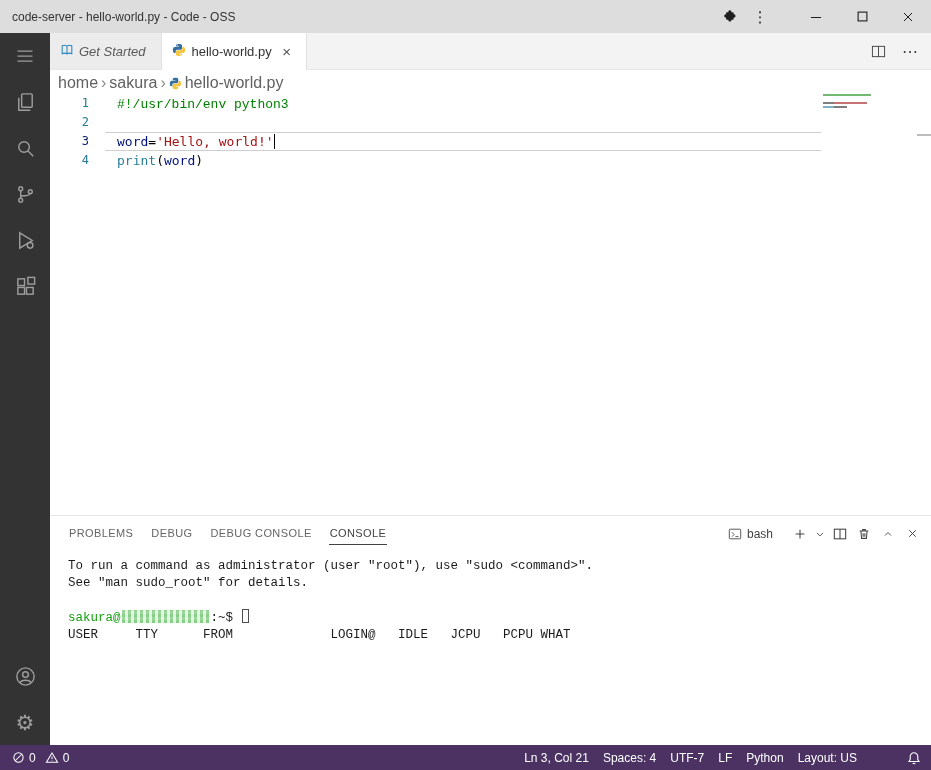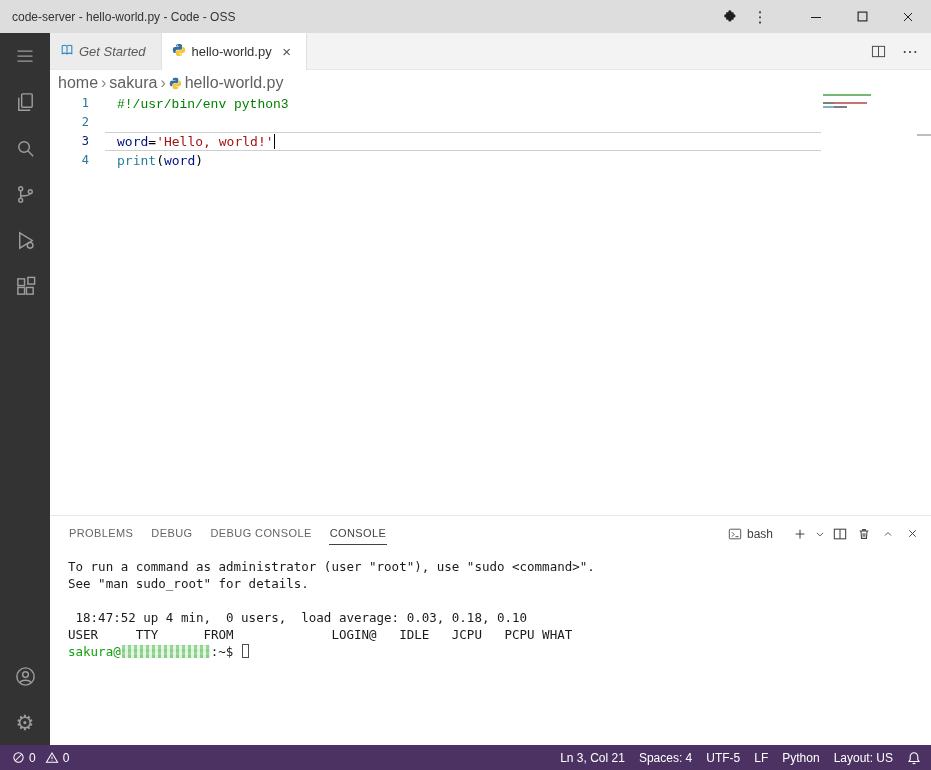--- a/index.html
+++ b/index.html
@@ -74,35 +74,35 @@
   
   .panel{height:230px;border-top:1px solid #e7e7e7;display:flex;flex-direction:column;flex:none;background:#fff;}
   .panel-header{height:35px;display:flex;align-items:center;padding:0 8px 0 18px;font-size:11px;flex:none;}
   .panel-tab{margin-right:16px;padding:5px 1px 5px;letter-spacing:.4px;color:#656565;cursor:pointer;border-bottom:1px solid transparent;}
   .panel-tab.active{color:#424242;border-bottom:1px solid #424242;}
   .panel-actions{margin-left:auto;display:flex;align-items:center;color:#424242;}
   .shell-entry{display:flex;align-items:center;gap:5px;font-size:12px;margin-right:14px;cursor:pointer;}
   .pa-icon{width:22px;height:22px;display:flex;align-items:center;justify-content:center;margin-left:2px;cursor:pointer;color:#424242;font-size:14px;}
   .pa-icon svg{stroke:#424242;fill:none;stroke-width:1.2;}
   .terminal{flex:1;font-family:"DejaVu Sans Mono","Liberation Mono",monospace;font-size:12.5px;line-height:17px;color:#1b1b1b;padding:7px 18px;overflow:hidden;}
-  .t-line{white-space:pre;min-height:17px;}
+  .t-line{white-space:pre;min-height:17px;font-family:Liberation Mono, monospace;}
   .t-green{color:var(--green);}
   .t-plain{color:#1b1b1b;}
   .redacted{display:inline-block;width:88px;height:13px;vertical-align:-2px;margin:0 1px;border-radius:1px;
     background-image:repeating-linear-gradient(90deg,rgba(110,195,110,.65) 0 3px,rgba(228,246,228,.9) 3px 6px),
                      repeating-linear-gradient(0deg,rgba(150,215,150,.7) 0 3px,rgba(238,250,238,.9) 3px 6px);}
   .t-cursor{display:inline-block;width:7px;height:14px;border:1px solid #4d4d4d;vertical-align:-2px;margin-left:1px;}
 
   
   .statusbar{height:25px;background:var(--statusbar-bg);color:#fff;display:flex;align-items:center;font-size:12px;padding:0 8px;flex:none;}
   .sb-left{display:flex;align-items:center;}
   .sb-problems{display:flex;align-items:center;gap:4px;padding:0 4px;cursor:pointer;}
   .sb-problems svg{stroke:#fff;fill:none;stroke-width:1.1;}
   .sb-count{margin-right:5px;}
-  .sb-right{margin-left:auto;display:flex;align-items:center;}
+  .sb-right{margin-left:auto;display:flex;align-items:center;gap:36px;}
   .sb-item{padding:0 7px;cursor:pointer;white-space:nowrap;}
   .sb-bell{padding:0 2px 0 7px;display:flex;align-items:center;cursor:pointer;}
   .sb-bell svg{stroke:#fff;fill:none;stroke-width:1.1;}
 </style>
 </head>
 <body>
 
 <div class="win">
 
   <div class="titlebar">
@@ -310,23 +310,22 @@
               <svg viewBox="0 0 16 16" width="13" height="13">
                   <path d="M4 4l8 8M12 4l-8 8"></path>
                 </svg>
             </span>
           </div>
         </div>
         <div class="terminal">
             <div class="t-line"><span class="t-plain">To run a command as administrator (user "root"), use "sudo &lt;command&gt;".</span></div>
             <div class="t-line"><span class="t-plain">See "man sudo_root" for details.</span></div>
             <div class="t-line">&nbsp;</div>
-            <div class="t-line"><span class="t-plain"> 18:47:52 up 4 min,  0 users,  load average: 0.03, 0.18, 0.10</span></div>
+            <div class="t-line"><span class="t-green">sakura@</span><span class="redacted"></span><span class="t-plain">:~$ </span><span class="t-cursor"></span></div>
             <div class="t-line"><span class="t-plain">USER     TTY      FROM             LOGIN@   IDLE   JCPU   PCPU WHAT</span></div>
-            <div class="t-line"><span class="t-green">sakura@</span><span class="redacted"></span><span class="t-plain">:~$ </span><span class="t-cursor"></span></div>
           </div>
       </div>
 
     </div>
   </div>
 
   <div class="statusbar">
     <div class="sb-left">
       <div class="sb-problems">
         <svg width="13" height="13" viewBox="0 0 14 14">
@@ -338,21 +337,21 @@
             <path d="M7 2.2L13 12H1z"></path>
             <path d="M7 6v3M7 10.3v.6"></path>
           </svg>
         <span class="sb-count">0</span>
       </div>
     </div>
     <div class="sb-right">
       <div style="display:flex;">
           <div class="sb-item">Ln 3, Col 21</div>
           <div class="sb-item">Spaces: 4</div>
-          <div class="sb-item">UTF-5</div>
+          <div class="sb-item">UTF-7</div>
           <div class="sb-item">LF</div>
           <div class="sb-item">Python</div>
           <div class="sb-item">Layout: US</div>
         </div>
       <div class="sb-bell">
         <svg width="14" height="14" viewBox="0 0 14 14">
             <path d="M7 1.8a3.8 3.8 0 0 0-3.8 3.8v3L2 10.5h10l-1.2-1.9v-3A3.8 3.8 0 0 0 7 1.8z"></path>
             <path d="M5.8 12a1.3 1.3 0 0 0 2.4 0"></path>
           </svg>
       </div>

